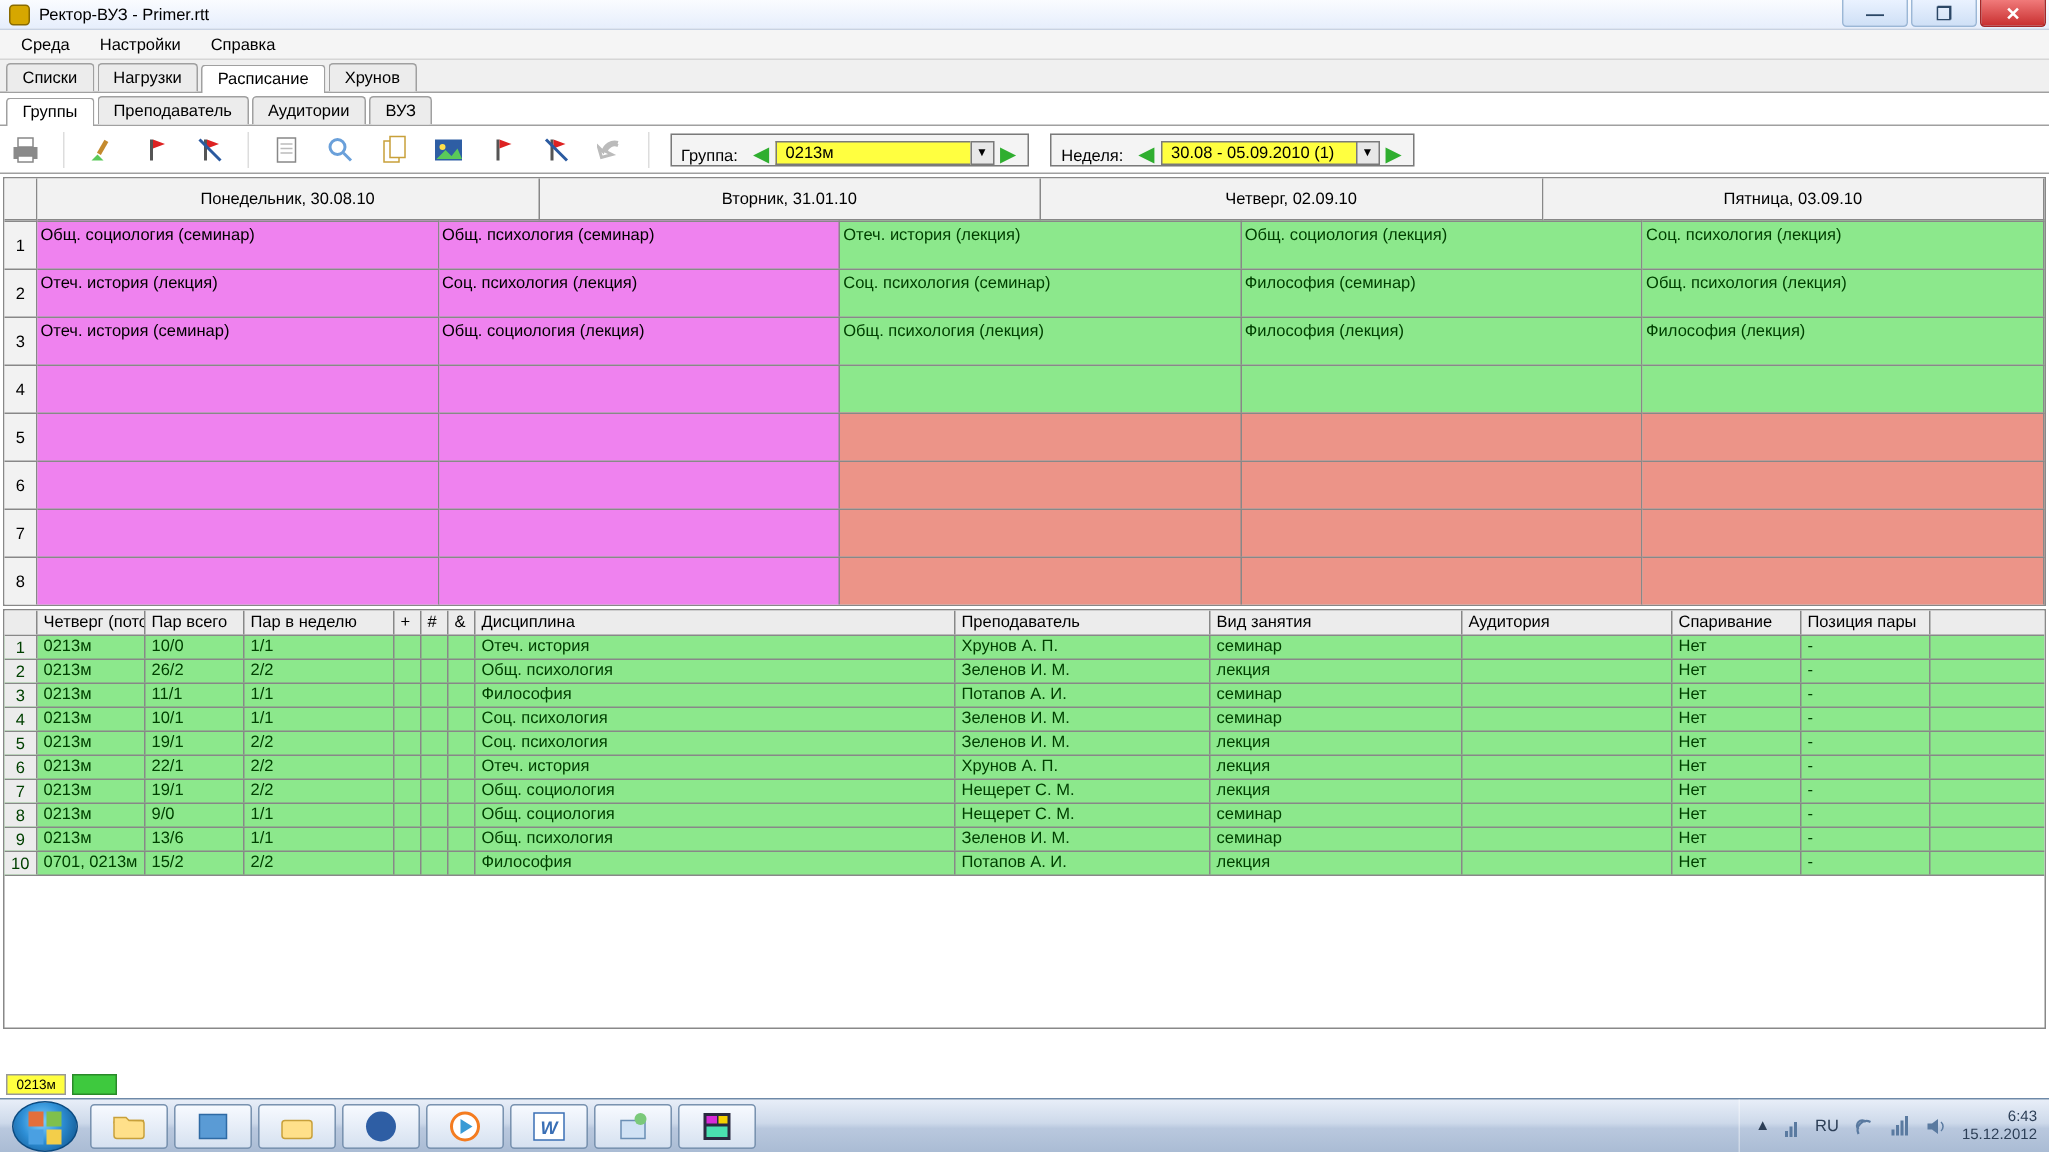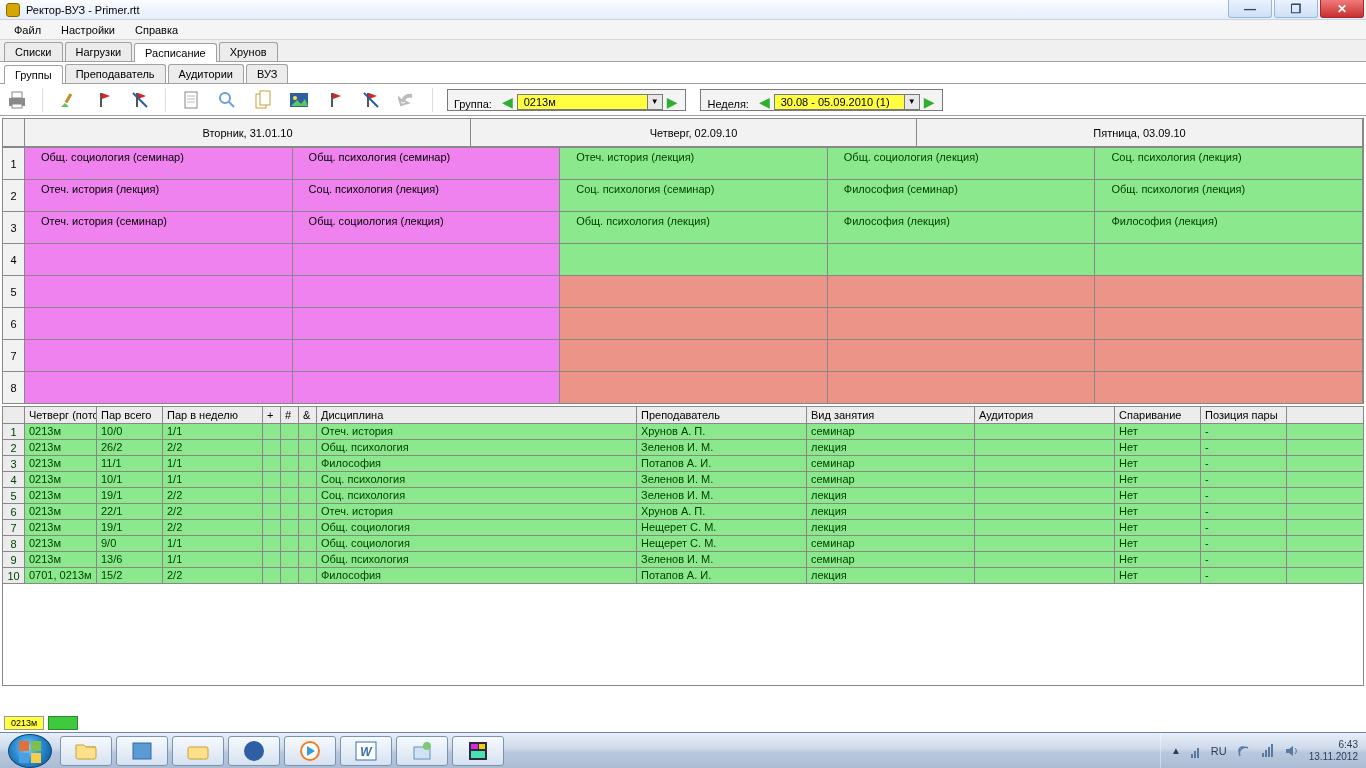--- a/index.html
+++ b/index.html
@@ -23,21 +23,21 @@
   .selector .lbl { padding:0 6px 0 2px; }
   .selector .arrow { color:#2fae2f; font-size:14px; padding:0 4px; cursor:pointer; }
   .selector .val { background:#ffff40; height:16px; min-width:130px; padding:0 6px; display:flex; align-items:center; border:1px solid #7a7a7a; border-right:none;}
   .selector .drop { background:#e8e8e8; border:1px solid #7a7a7a; width:16px; height:16px; display:flex; align-items:center; justify-content:center; font-size:8px;}
   .schedule-area { border:1px solid #888; margin:2px; }
   .sched-head { display:flex; height:28px; }
   .rownum-col { width:22px; border-right:1px solid #888; display:flex; align-items:center; justify-content:center; background:#f2f2f2;}
   .day-head { flex:1; border-right:1px solid #888; display:flex; align-items:center; justify-content:center; background:#f2f2f2; border-bottom:1px solid #888;}
   .sched-row { display:flex; height:32px; }
   .rownum { width:22px; border-right:1px solid #888; border-top:1px solid #888; display:flex; align-items:center; justify-content:center; background:#f2f2f2;}
-  .cell { flex:1; border-right:1px solid #888; border-top:1px solid #888; padding:3px 16px; font-size:11px;}
+  .cell { flex:1; border-right:1px solid #888; border-top:1px solid #888; padding:3px 2px; font-size:11px;}
   .pink { background:#ef82ef; }
   .green { background:#8ce88c; color:#004000;}
   .salmon { background:#ec9488; }
   .bottom-area { border:1px solid #888; margin:2px; }
   .bhead { display:flex; height:17px; background:#ececec; border-bottom:1px solid #888;}
   .bh { border-right:1px solid #888; padding:2px 4px; overflow:hidden; white-space:nowrap; }
   .brow { display:flex; height:16px; background:#8ce88c; border-bottom:1px solid #888; color:#004000;}
   .bc { border-right:1px solid #888; padding:1px 4px; overflow:hidden; white-space:nowrap;}
   .rownum-b { width:22px; border-right:1px solid #888; display:flex; align-items:center; justify-content:center; background:#ececec;}
   .footer-strip { position:absolute; left:4px; bottom:38px; display:flex; gap:4px;}
@@ -65,21 +65,21 @@
   <span>Ректор-ВУЗ - Primer.rtt</span>
   <div class="spacer"></div>
 </div>
 <div class="winbtns">
   <div class="winbtn">—</div>
   <div class="winbtn">❐</div>
   <div class="winbtn close">✕</div>
 </div>
 
 <div class="menubar" id="menubar">
-    <span>Файл</span>
+    <span>Среда</span>
     <span>Настройки</span>
     <span>Справка</span>
   </div>
 
 <div class="tabs1" id="tabs1">
     <div class="tab">Списки</div>
     <div class="tab">Нагрузки</div>
     <div class="tab active">Расписание</div>
     <div class="tab">Хрунов</div>
   </div>
@@ -180,20 +180,21 @@
     <span class="arrow">◀</span>
     <span class="val" style="min-width:130px">30.08 - 05.09.2010  (1)</span>
     <span class="drop">▼</span>
     <span class="arrow">▶</span>
   </div>
 </div>
 
 <div class="schedule-area" id="sched">
     <div class="sched-head">
       <div class="rownum-col" style="border-bottom: 1px solid rgb(136, 136, 136);"></div>
+      <div class="day-head">Понедельник, 30.08.10</div>
       <div class="day-head">Вторник, 31.01.10</div>
       <div class="day-head">Четверг, 02.09.10</div>
       <div class="day-head">Пятница, 03.09.10</div>
     </div>
     <div class="sched-row">
       <div class="rownum">1</div>
       <div class="cell pink">Общ. социология (семинар)</div>
       <div class="cell pink">Общ. психология (семинар)</div>
       <div class="cell green">Отеч. история (лекция)</div>
       <div class="cell green">Общ. социология (лекция)</div>
@@ -512,16 +513,16 @@
         </svg>
     </span>
     <span>
       <svg width="14" height="14">
           <path d="M1 5 L4 5 L8 2 L8 12 L4 9 L1 9 Z" fill="#5a7aa0"></path>
           <path d="M10 4 A4 4 0 0 1 10 10" fill="none" stroke="#5a7aa0"></path>
         </svg>
     </span>
     <div class="clock">
       <div>6:43</div>
-      <div>13.11.2012</div>
+      <div>15.12.2012</div>
     </div>
   </div>
 </div>
 
 </body></html>

